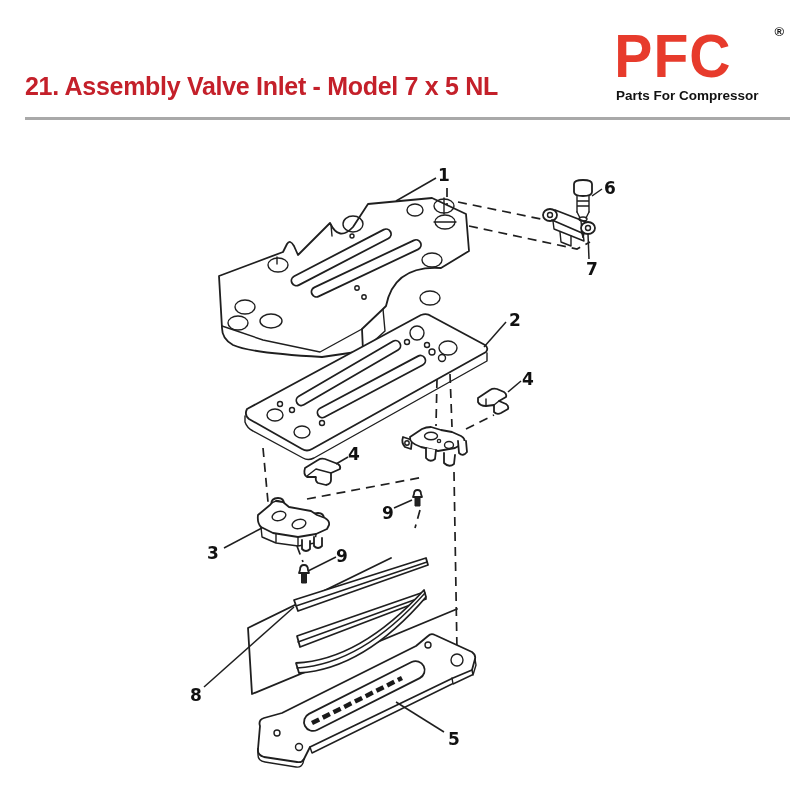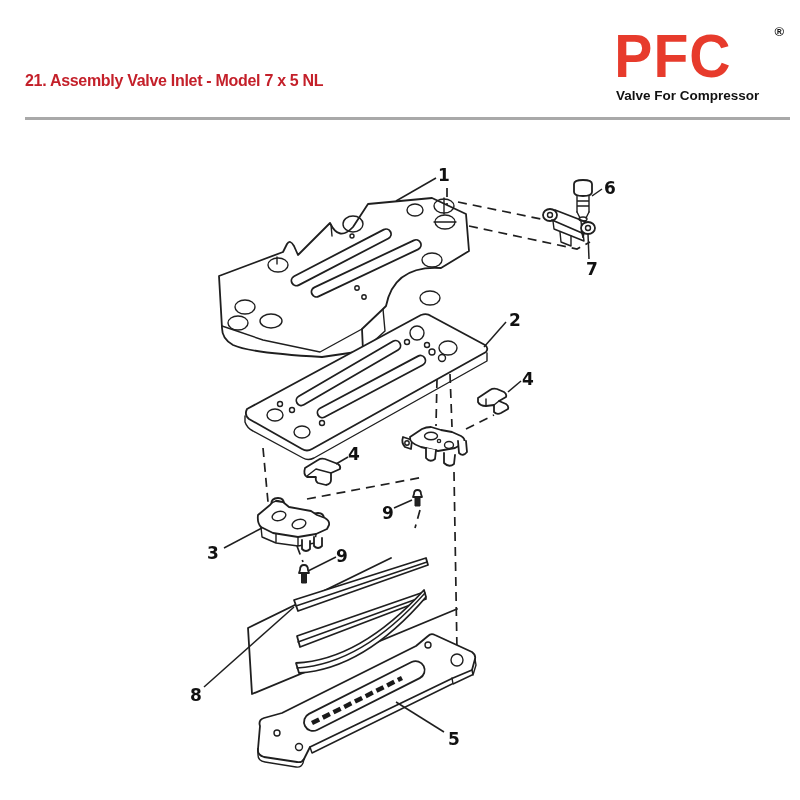--- a/index.html
+++ b/index.html
@@ -1,18 +1,18 @@
 <!DOCTYPE html>
 <html><head>
 <meta charset="utf-8">
 <style>
   html,body{margin:0;padding:0;background:#ffffff;}
   body{width:800px;height:800px;position:relative;font-family:"Liberation Sans",sans-serif;overflow:hidden;}
   .header{position:absolute;top:0;left:0;width:800px;height:125px;}
-  .page-title{position:absolute;left:25px;top:72px;margin:0;font-size:16px;font-weight:700;
+  .page-title{position:absolute;left:25px;top:72px;margin:0;font-size:25px;font-weight:700;
     color:#C4202A;letter-spacing:-0.3px;white-space:nowrap;}
   .logo{position:absolute;right:14px;top:26px;width:170px;text-align:left;}
   .logo-mark{font-size:56px;line-height:56px;font-weight:900;color:#E73B2C;letter-spacing:1px;
     transform:scaleX(1.02) scaleY(1.08);transform-origin:center top;font-family:"Liberation Sans",sans-serif;}
   .logo-reg{position:absolute;top:-2px;right:2px;font-size:13px;font-weight:700;color:#111;}
   .logo-tagline{margin-top:6px;font-size:13.5px;font-weight:700;color:#111;white-space:nowrap;}
   .divider{position:absolute;top:117px;left:25px;width:765px;height:3px;background:#a9a9a9;}
   svg text.callout{font-family:"DejaVu Sans",sans-serif;font-size:17px;font-weight:700;fill:#111;}
   .ln{stroke:#1f1f1f;fill:none;stroke-width:1.8;stroke-linejoin:round;stroke-linecap:round;}
   .fillw{fill:#ffffff;}
@@ -22,21 +22,21 @@
   .darkfill{fill:#222;stroke:#1f1f1f;stroke-width:1;}
 </style>
 </head>
 <body>
 
 <div class="header">
   <h1 class="page-title">21. Assembly Valve Inlet - Model 7 x 5 NL</h1>
   <div class="logo">
     <div class="logo-mark">PFC</div>
     <div class="logo-reg">®</div>
-    <div class="logo-tagline">Valve For Compressor</div>
+    <div class="logo-tagline">Parts For Compressor</div>
   </div>
   <div class="divider"></div>
 </div>
 
 <svg width="800" height="800" viewBox="0 0 800 800" style="position:absolute;top:0;left:0;">
 
   <g>
     <path class="dash" d="M447 188 L447 224"></path>
     <path class="dash" d="M458 202 L541 219"></path>
     <path class="dash" d="M469 226 L577 249 L590 242"></path>

